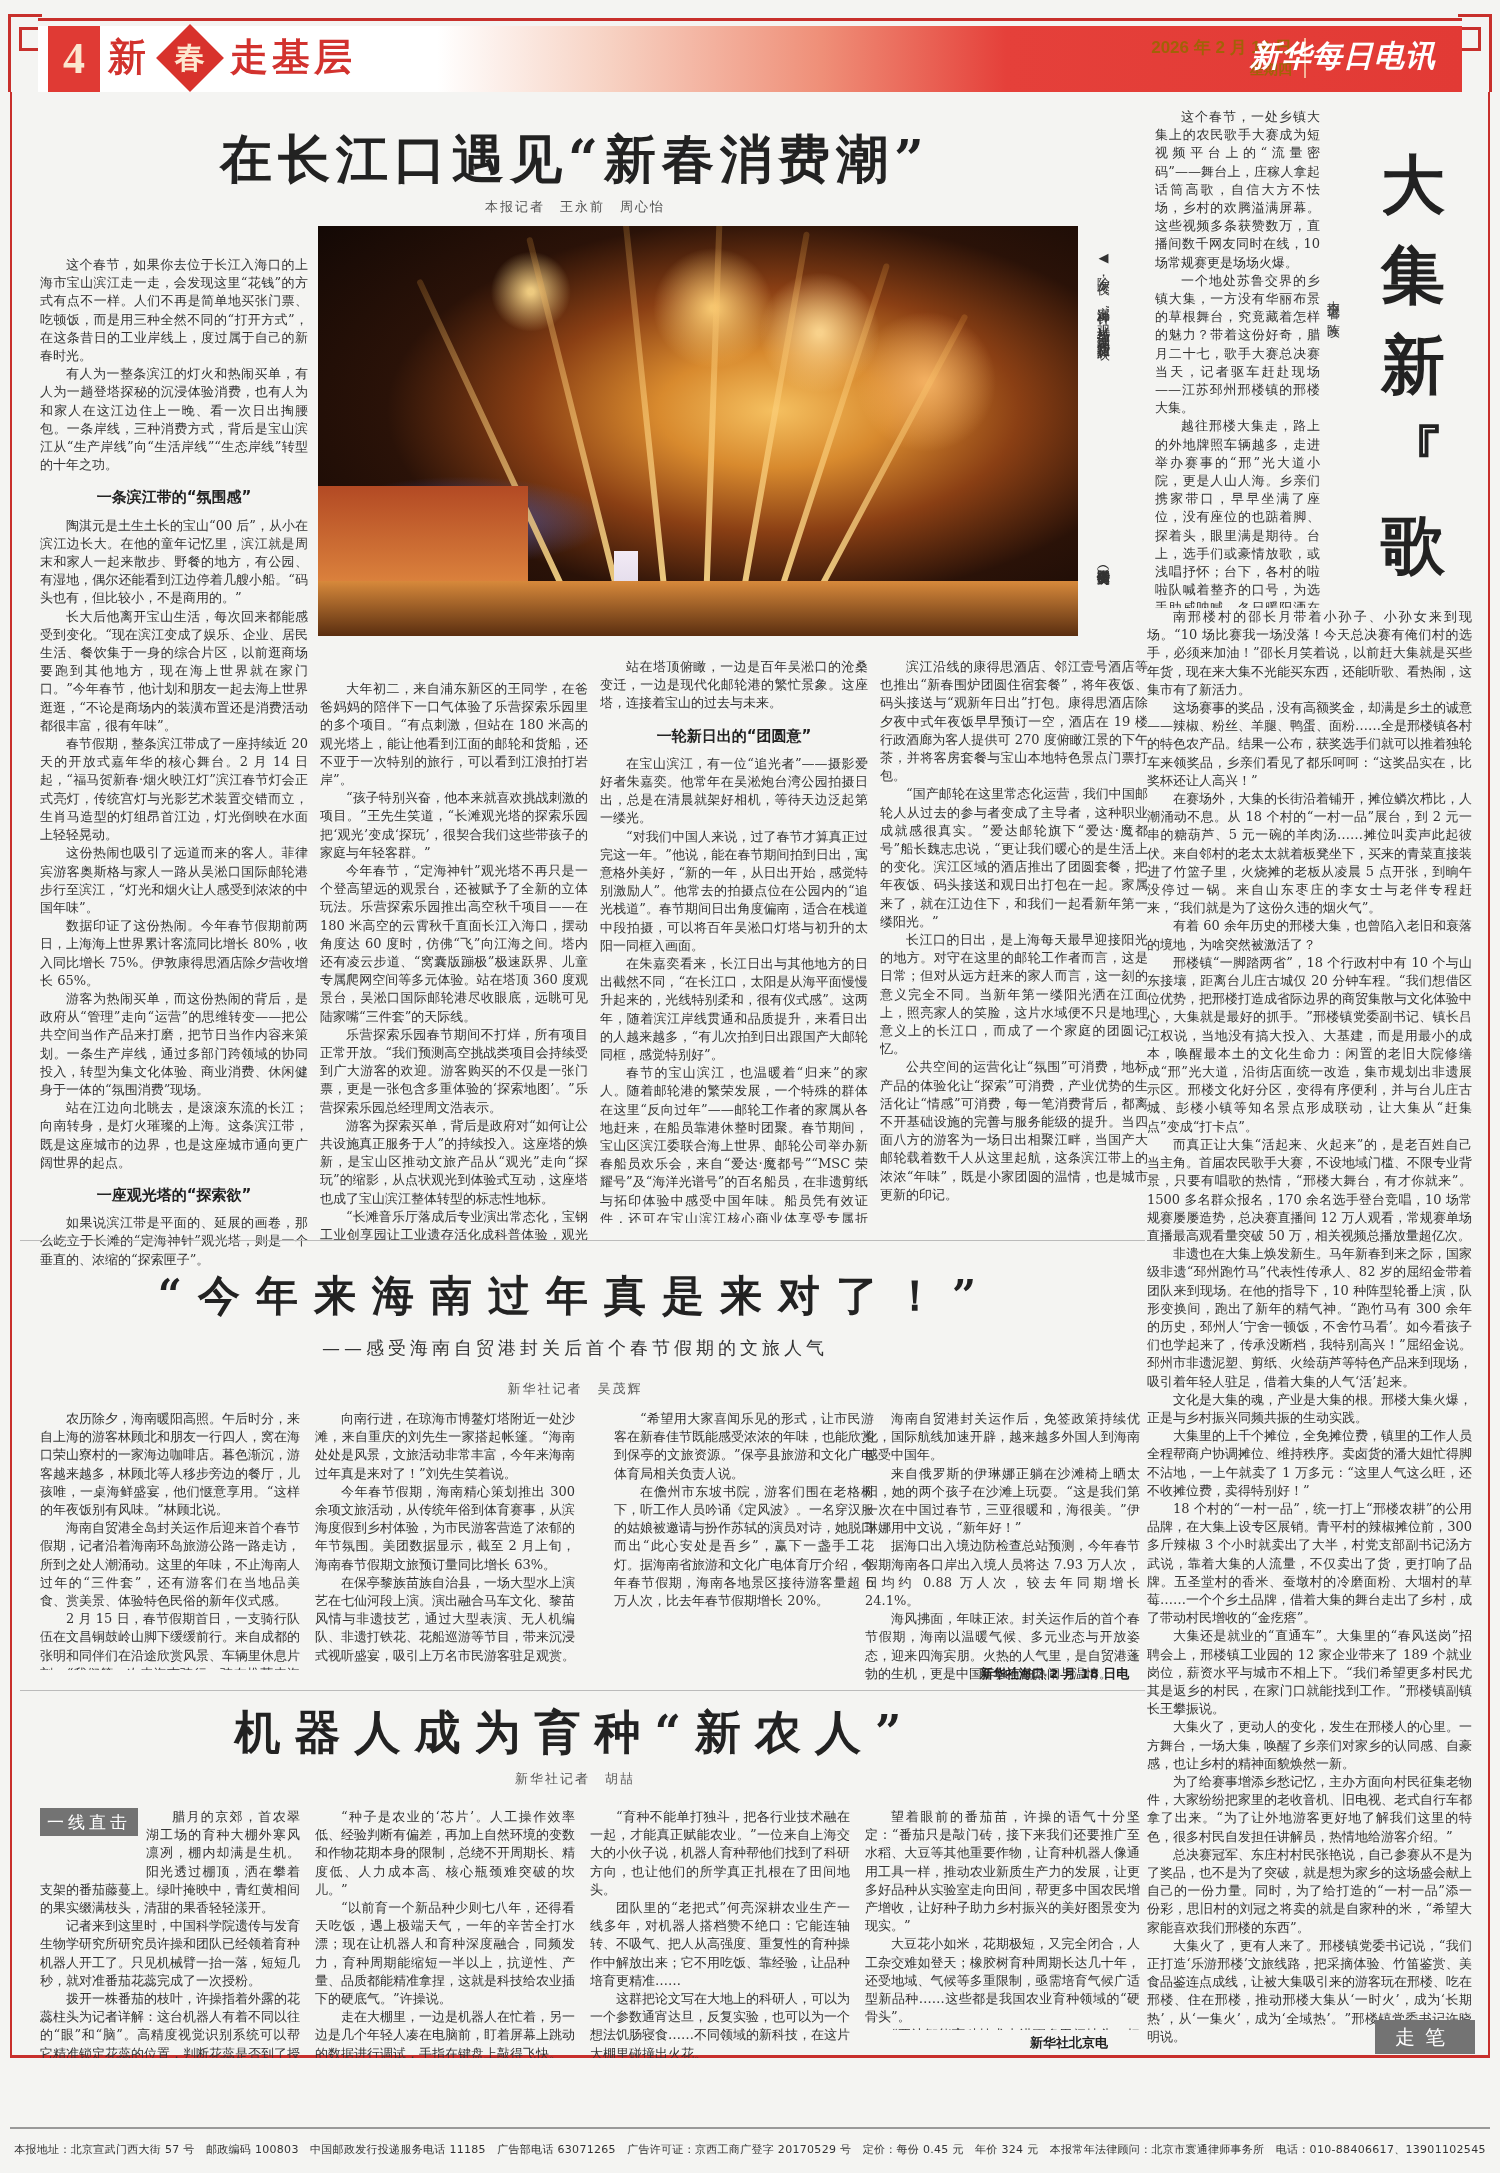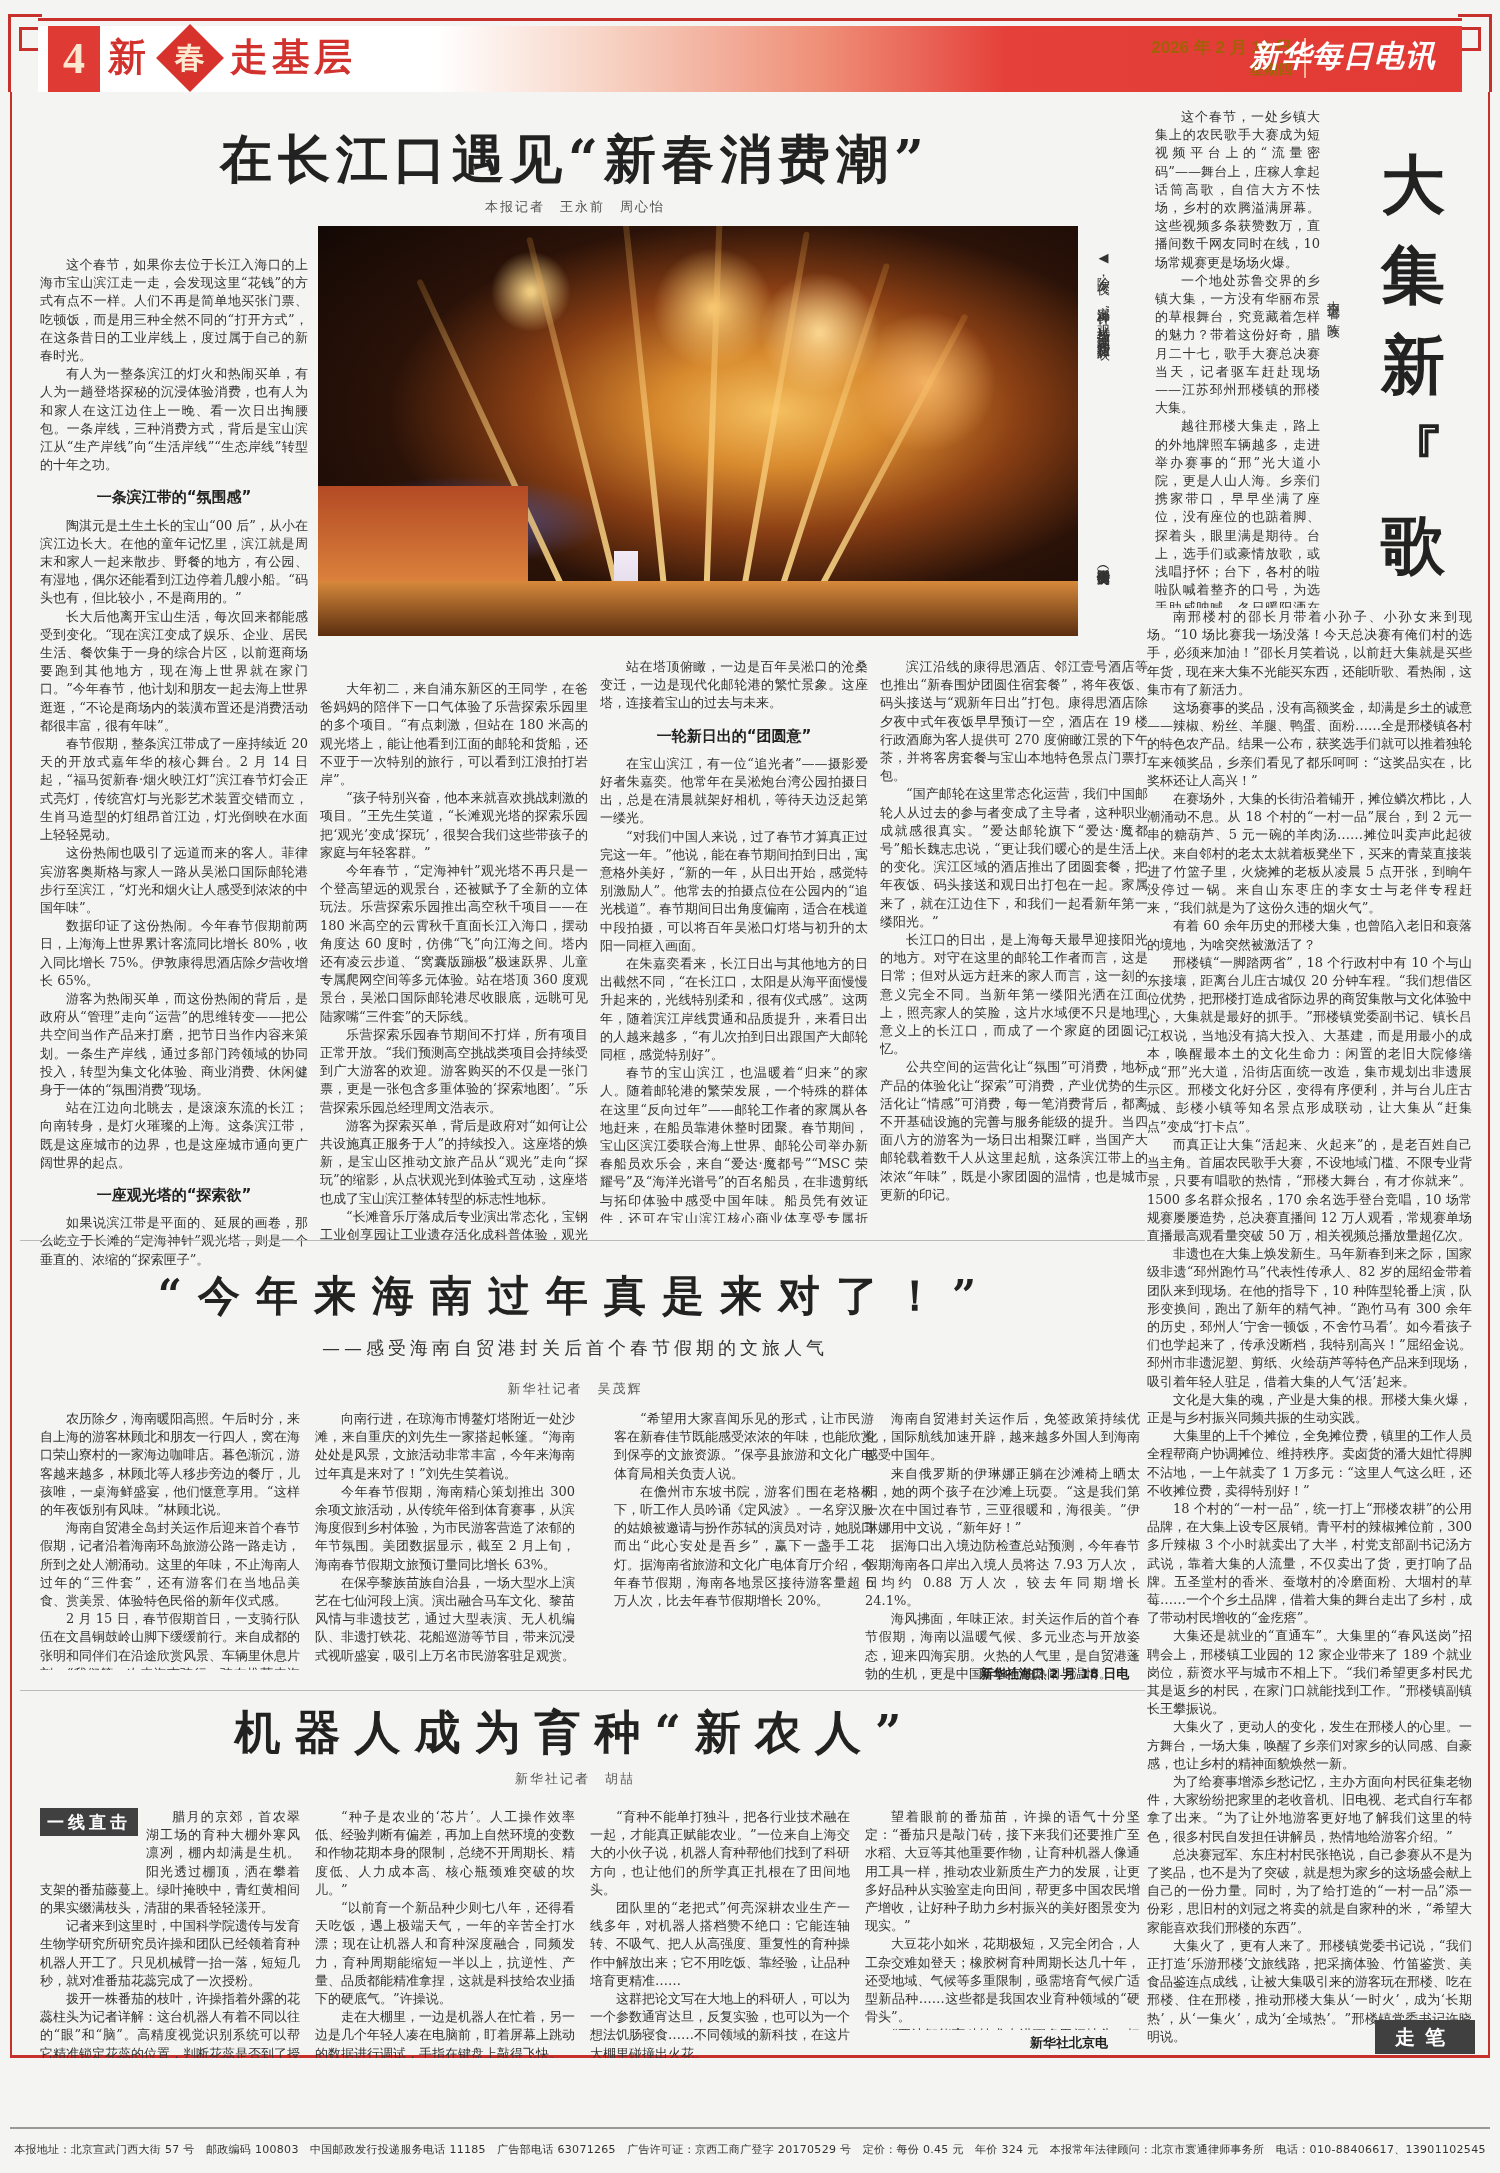--- a/index.html
+++ b/index.html
@@ -60,21 +60,21 @@
   .sb-title { position: absolute; left: 1378px; top: 140px; width: 70px; font-size: 64px; line-height: 90px; font-weight: bold; color: #222; text-align: center; font-family: "DejaVu Sans", sans-serif; }
   .sb-byline { position: absolute; left: 1324px; top: 290px; width: 18px; writing-mode: vertical-rl; font-size: 13px; color: #444; letter-spacing: 2px; }
 
   
   .a2-title { position: absolute; left: 0; width: 1150px; top: 1268px; text-align: center; font-size: 42px; letter-spacing: 16px; color: #222; font-family: "DejaVu Serif", serif; }
   .a2-sub { position: absolute; left: 0; width: 1150px; top: 1336px; text-align: center; font-size: 18px; letter-spacing: 4px; color: #333; font-family: "DejaVu Sans", sans-serif; }
   .sign-off { font-family: "DejaVu Sans", sans-serif; font-weight: bold; color: #222; }
 
   
   .a3-title { position: absolute; left: 0; width: 1150px; top: 1702px; text-align: center; font-size: 46px; font-weight: bold; letter-spacing: 14px; color: #222; }
-  .tag-red { position: absolute; background: #404040; color: #fff; font-family: "DejaVu Sans", sans-serif; font-weight: bold; text-align: center; }
+  .tag-red { position: absolute; background: #737373; color: #fff; font-family: "DejaVu Sans", sans-serif; font-weight: normal; text-align: center; }
 
   .divider-h { position: absolute; height: 1px; background: #bbb; }
 
   
   .footer-rule { position: absolute; left: 10px; top: 2127px; width: 1480px; height: 2px; background: #999; }
   .footer { position: absolute; left: 0; top: 2142px; width: 1500px; text-align: center; font-size: 11px; font-family: "DejaVu Sans", sans-serif; font-weight: normal; color: #333; letter-spacing: 0.3px; }
 </style>
 </head>
 <body>
 

